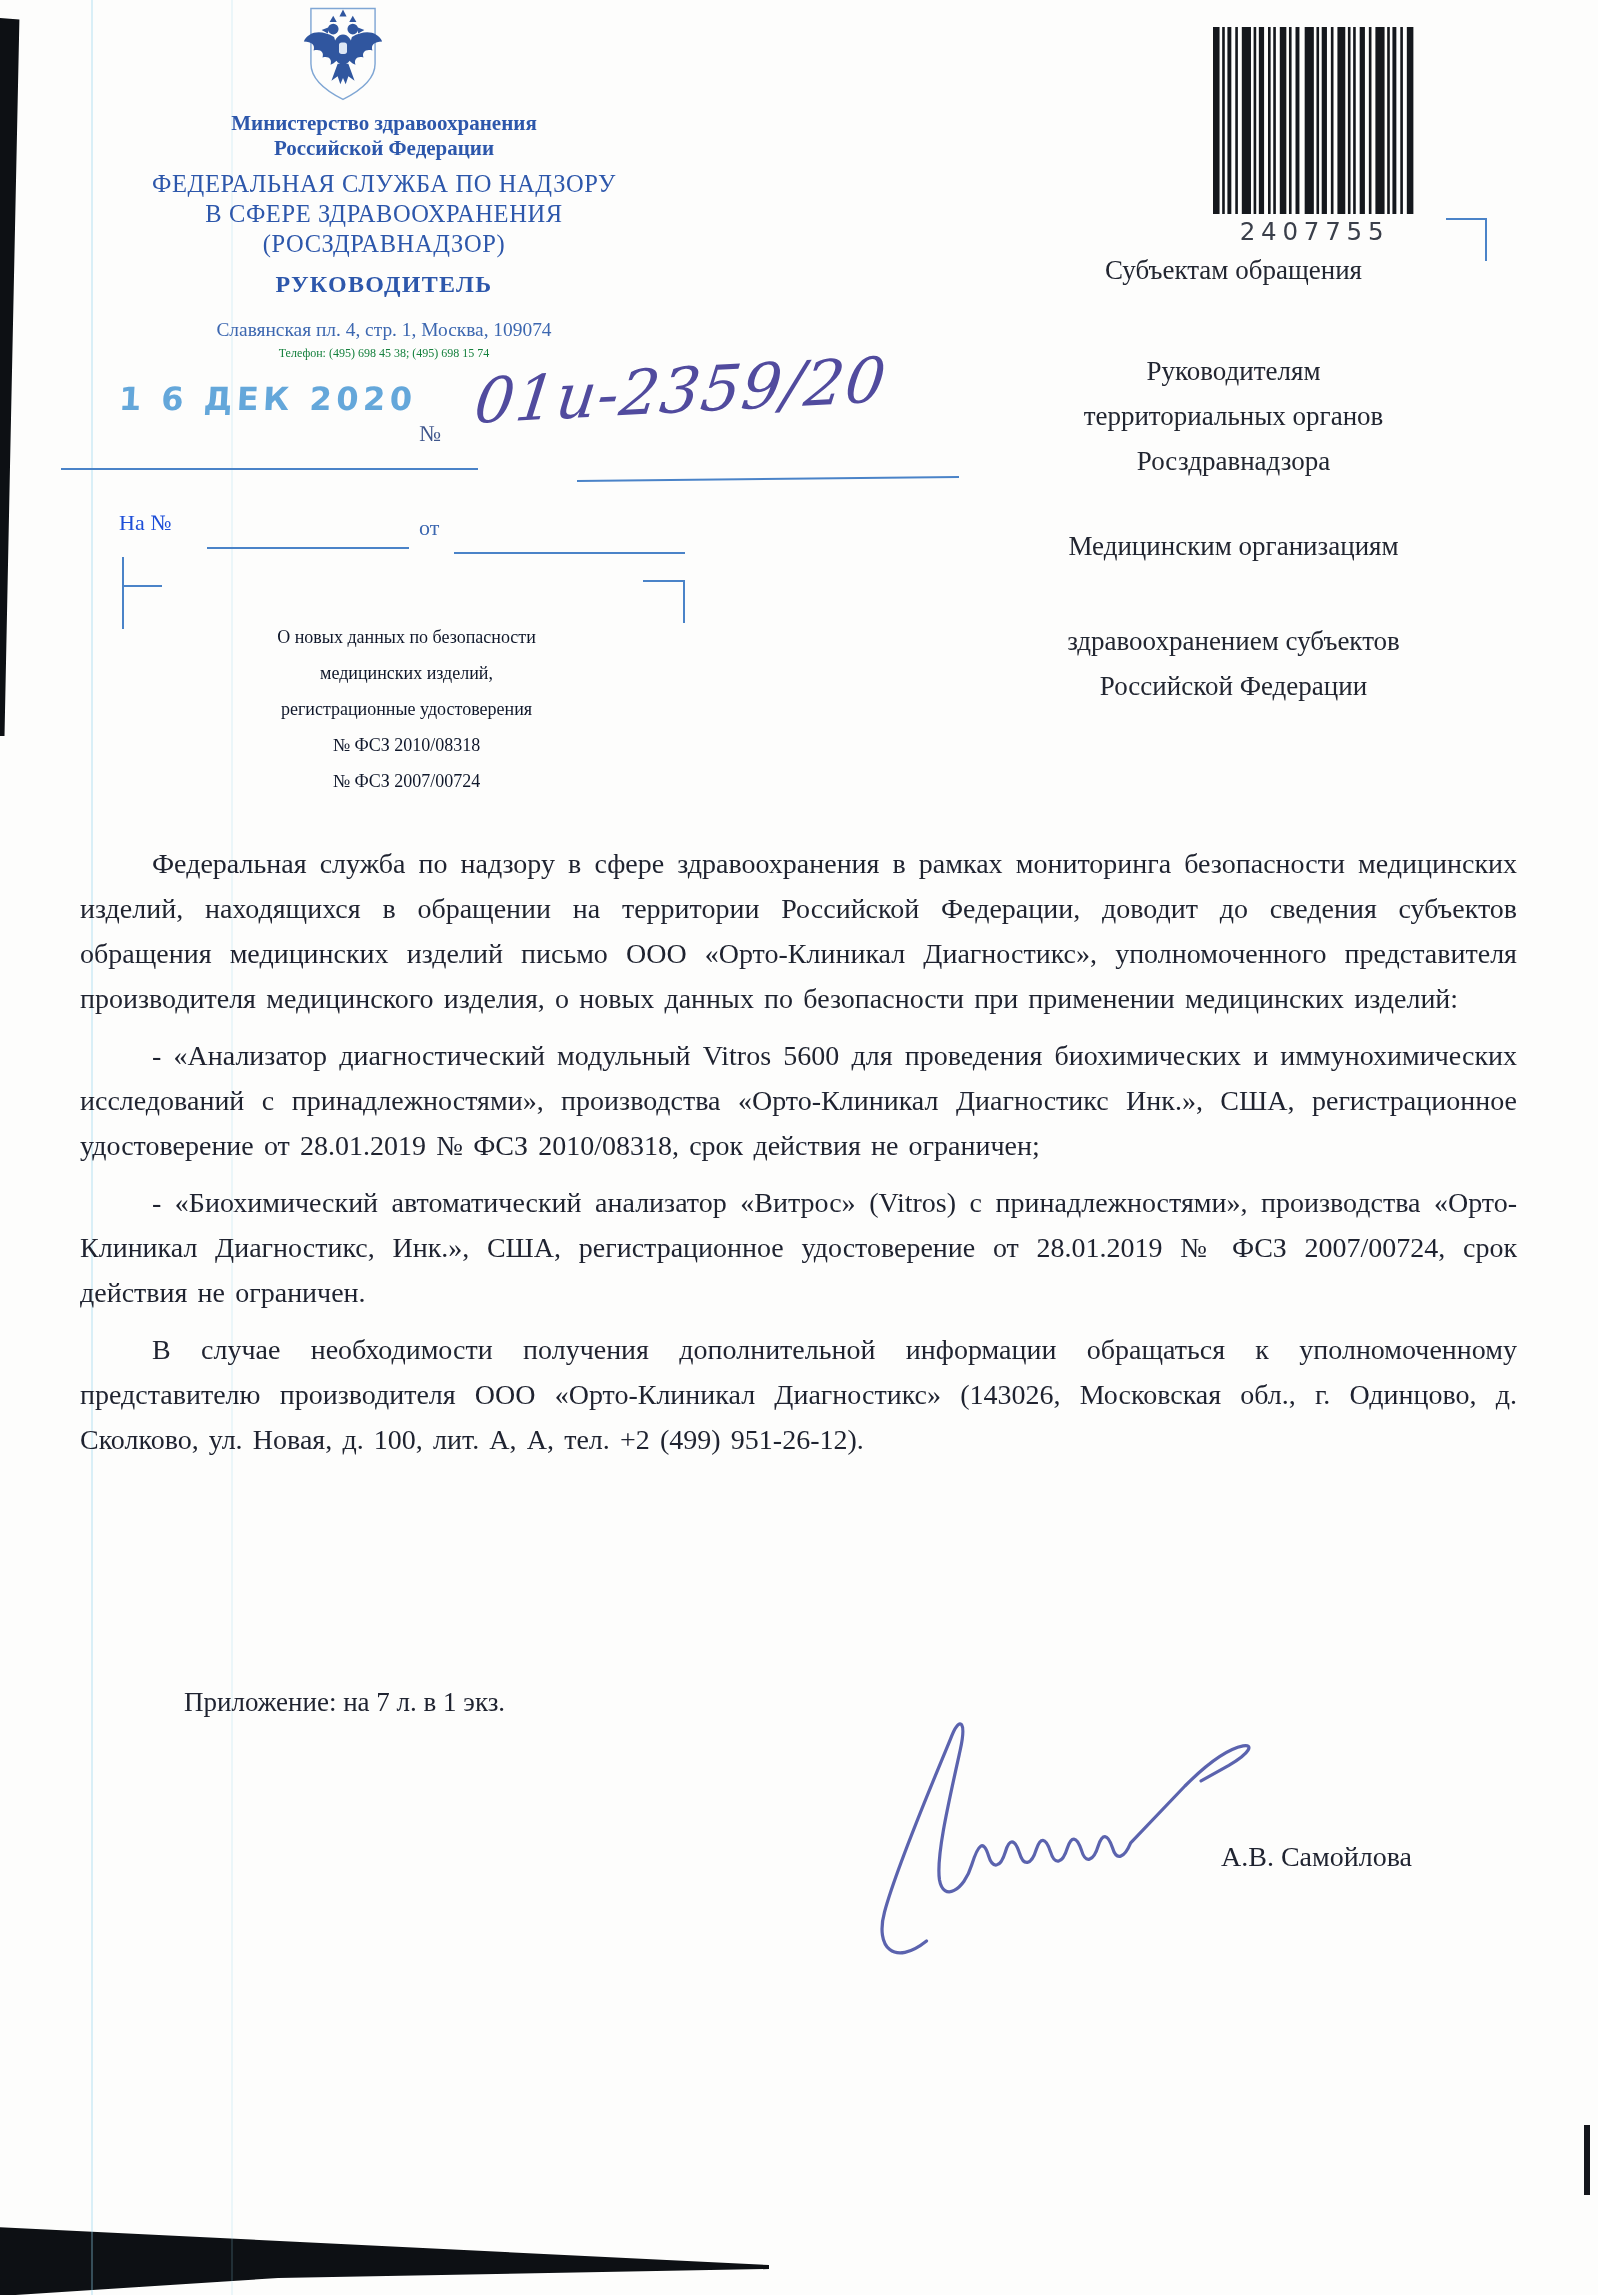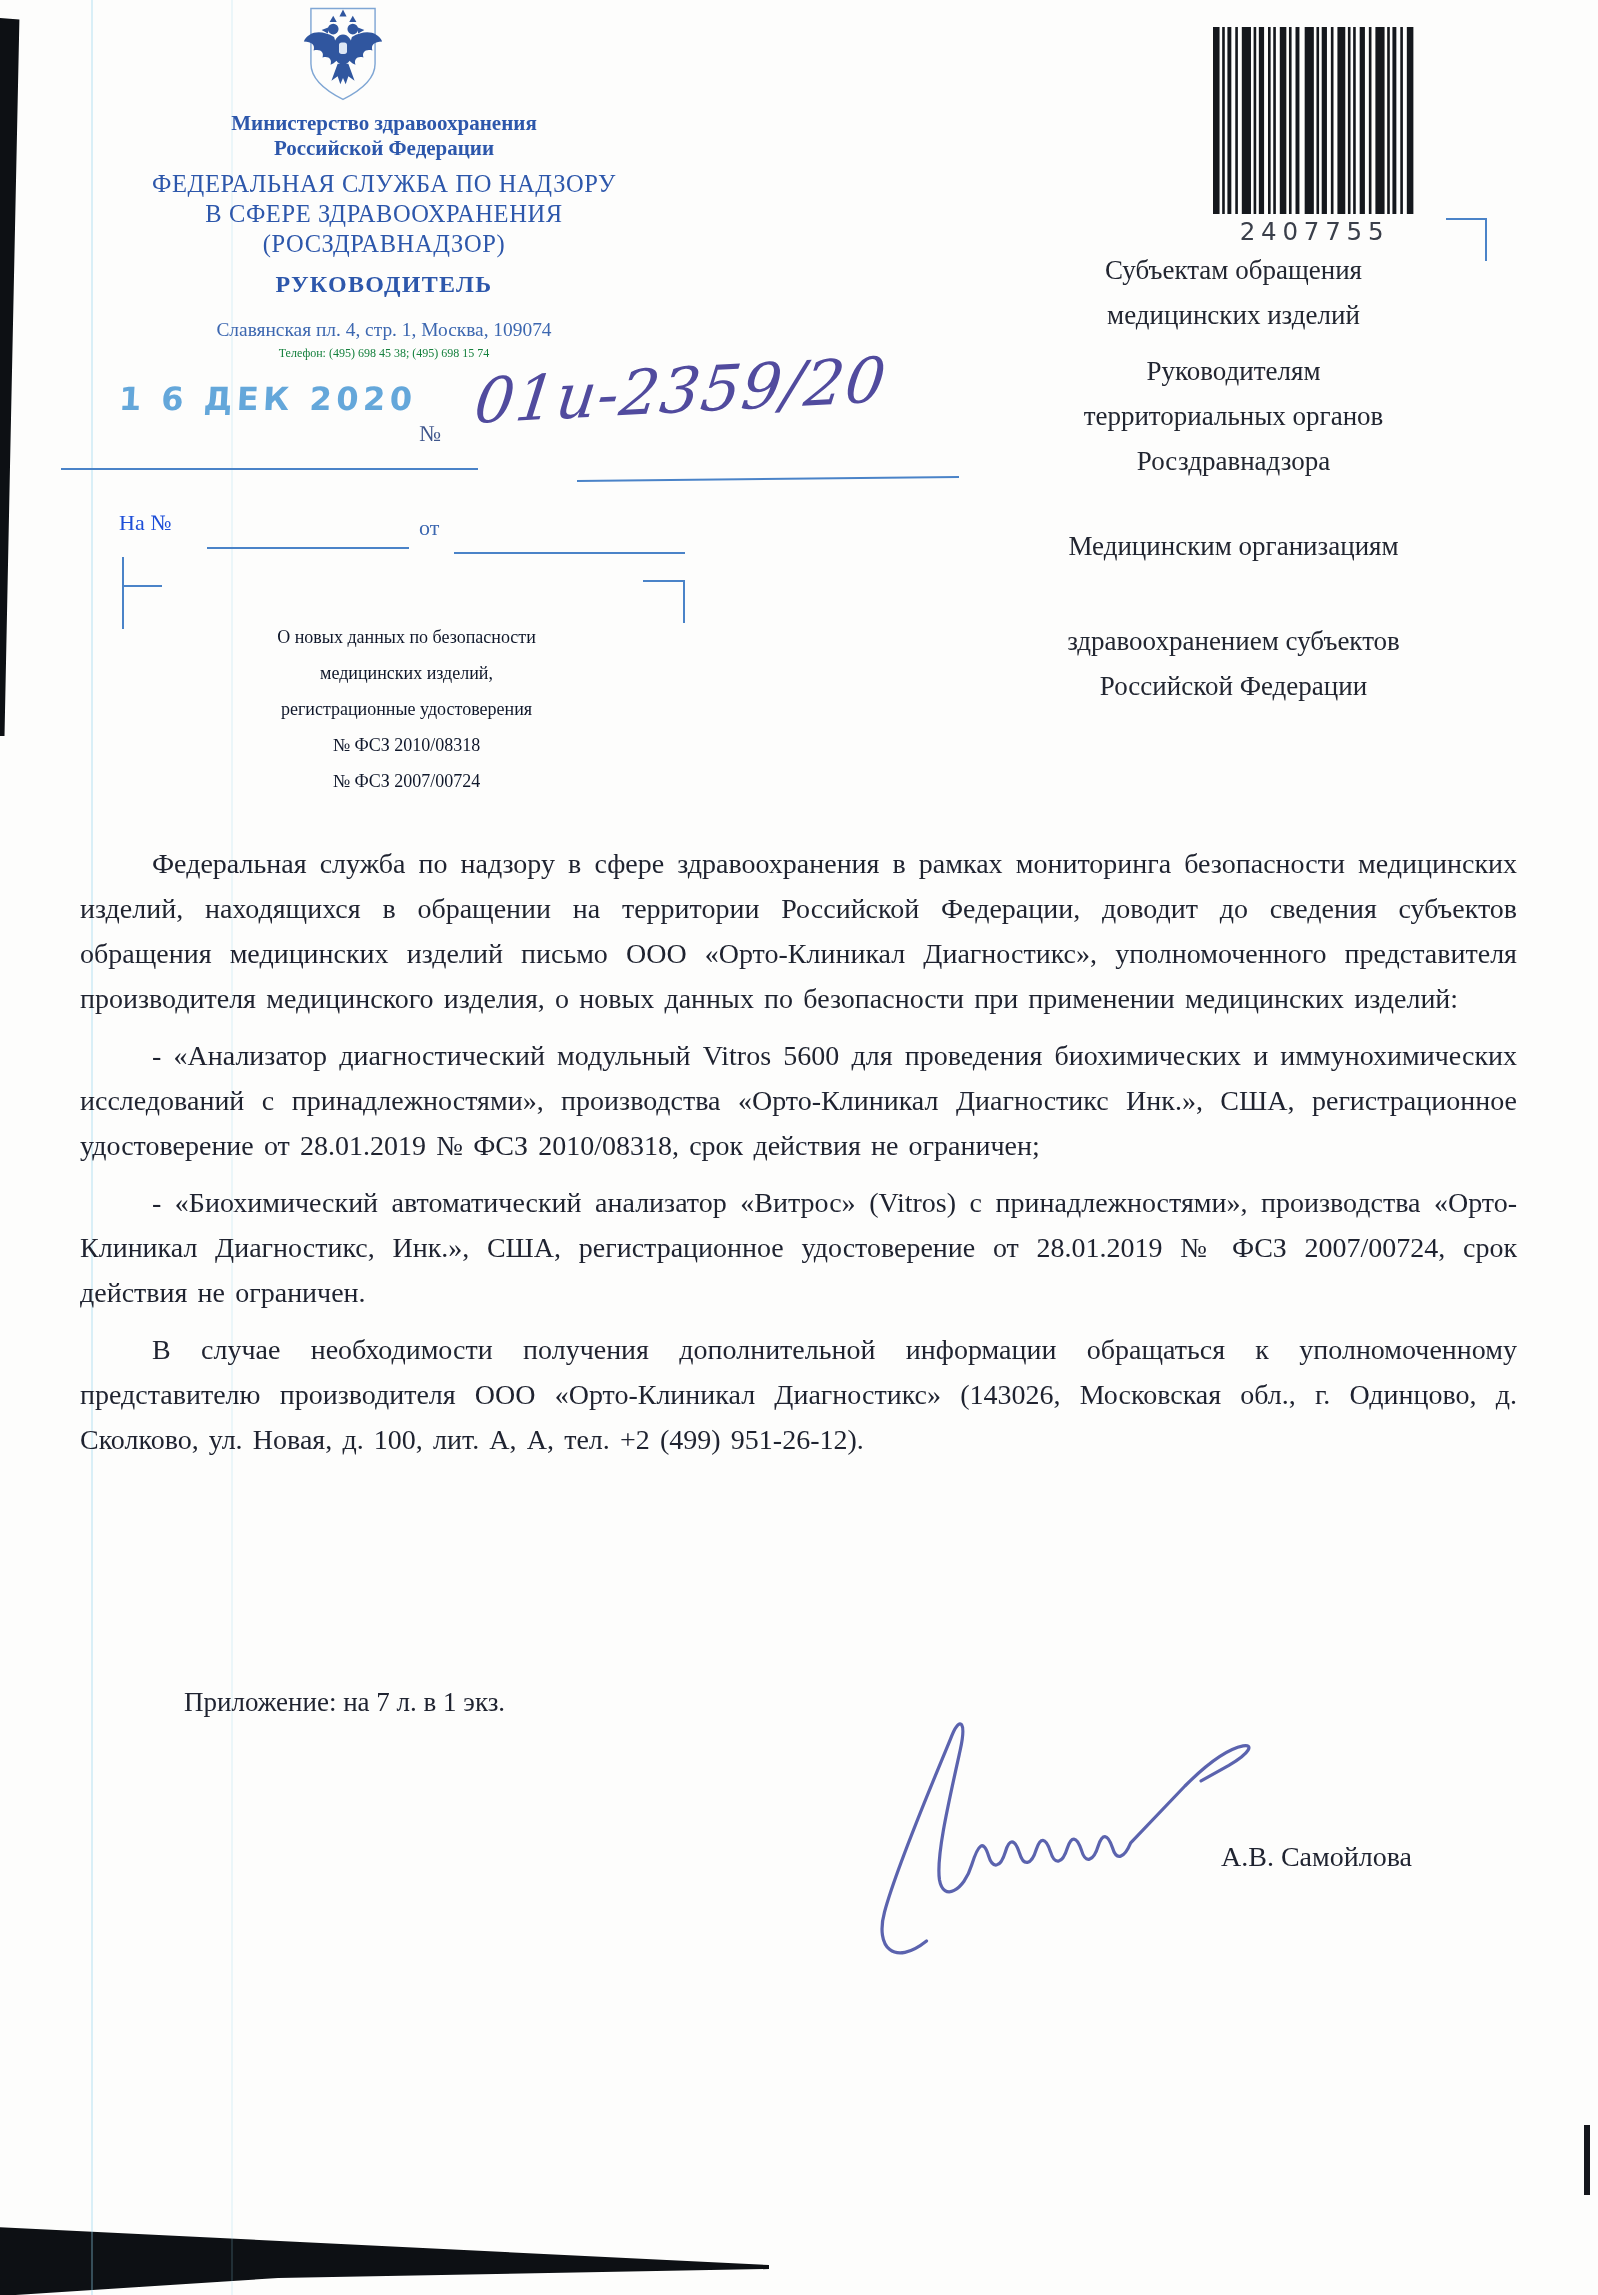--- a/index.html
+++ b/index.html
@@ -168,21 +168,20 @@
       <rect x="266" y="0" width="4" height="280"></rect>
         <rect x="274" y="0" width="6" height="280"></rect>
       <rect x="286" y="0" width="4" height="280"></rect>
         <rect x="296" y="0" width="10" height="280"></rect>
     </g>
   </svg>
   <div class="barcode-number">2407755</div>
 
   <div class="addr addr1">
     <div>Субъектам обращения</div>
-    <div>медицинских изделий</div>
   </div>
   <div class="addr addr2">
     <div>Руководителям</div>
     <div>территориальных органов</div>
     <div>Росздравнадзора</div>
   </div>
   <div class="addr addr3">
     <div>Медицинским организациям</div>
   </div>
   <div class="addr addr4">

